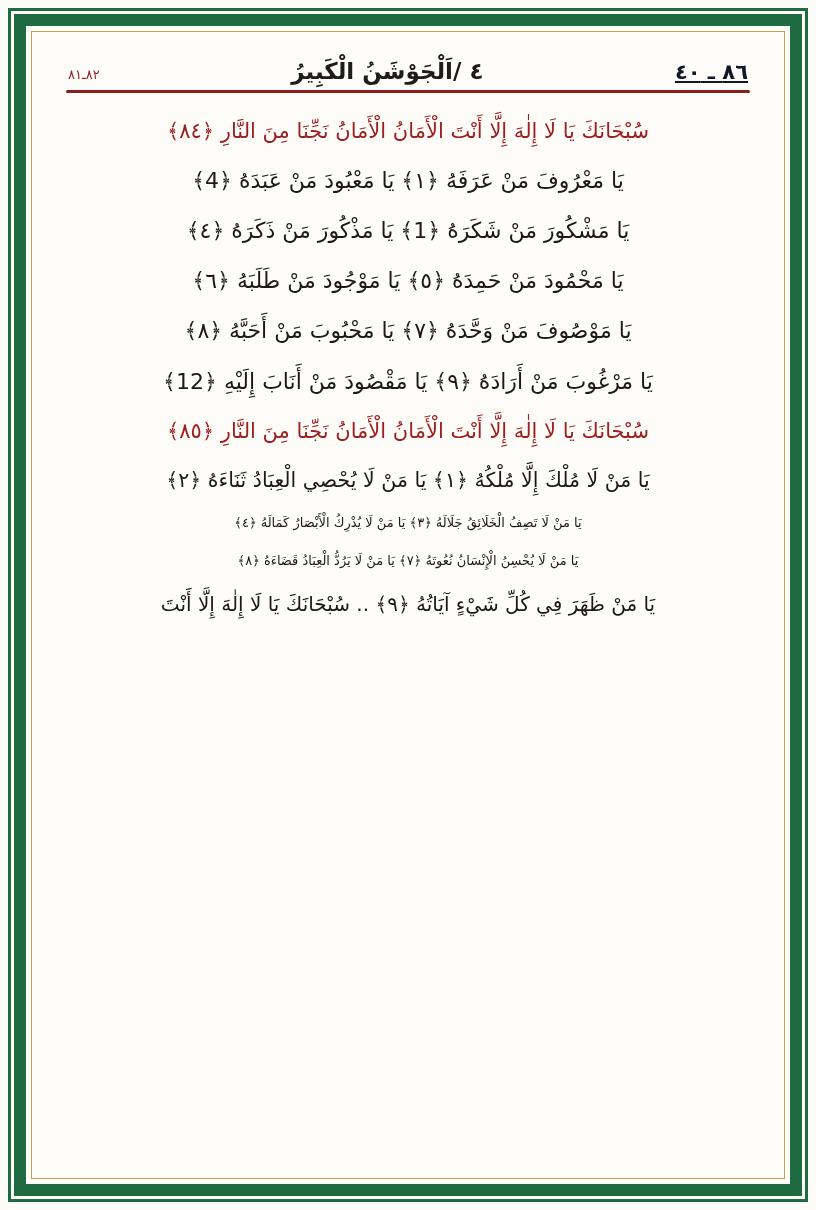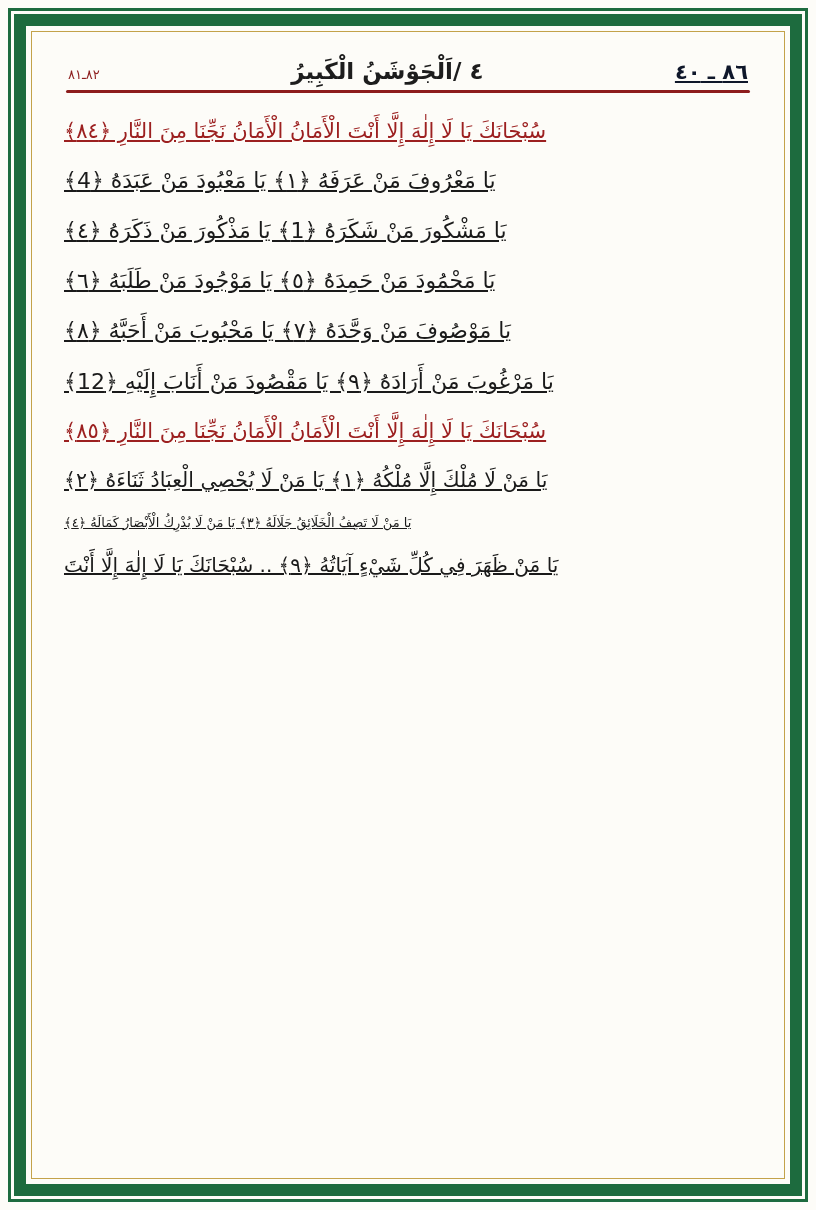--- a/index.html
+++ b/index.html
@@ -100,28 +100,27 @@
     border-radius: 2px;
   }
 
   
   .lines {
     display: flex;
     flex-direction: column;
   }
   .line {
     display: block;
-    text-align: left;
+    text-align: center;
     font-size: 22px;
     line-height: 1.28;
     padding: 11px 2px;
     color: #1a1a1a;
     white-space: nowrap;
     overflow: hidden;
-    text-decoration: underline;
   }
   .line.refrain {
     color: #9c2020;
     font-size: 21px;
   }
   .line.small {
     font-size: 20.5px;
   }
   .line.tiny {
     font-size: 13px;
@@ -152,17 +151,18 @@
     <div class="lines">
       <div class="line refrain">سُبْحَانَكَ يَا لَا إِلٰهَ إِلَّا أَنْتَ الْأَمَانُ الْأَمَانُ نَجِّنَا مِنَ النَّارِ ﴿٨٤﴾</div>
       <div class="line">يَا مَعْرُوفَ مَنْ عَرَفَهُ ﴿١﴾ يَا مَعْبُودَ مَنْ عَبَدَهُ ﴿4﴾</div>
       <div class="line">يَا مَشْكُورَ مَنْ شَكَرَهُ ﴿1﴾ يَا مَذْكُورَ مَنْ ذَكَرَهُ ﴿٤﴾</div>
       <div class="line">يَا مَحْمُودَ مَنْ حَمِدَهُ ﴿٥﴾ يَا مَوْجُودَ مَنْ طَلَبَهُ ﴿٦﴾</div>
       <div class="line">يَا مَوْصُوفَ مَنْ وَحَّدَهُ ﴿٧﴾ يَا مَحْبُوبَ مَنْ أَحَبَّهُ ﴿٨﴾</div>
       <div class="line">يَا مَرْغُوبَ مَنْ أَرَادَهُ ﴿٩﴾ يَا مَقْصُودَ مَنْ أَنَابَ إِلَيْهِ ﴿12﴾</div>
       <div class="line refrain">سُبْحَانَكَ يَا لَا إِلٰهَ إِلَّا أَنْتَ الْأَمَانُ الْأَمَانُ نَجِّنَا مِنَ النَّارِ ﴿٨٥﴾</div>
       <div class="line small">يَا مَنْ لَا مُلْكَ إِلَّا مُلْكُهُ ﴿١﴾ يَا مَنْ لَا يُحْصِي الْعِبَادُ ثَنَاءَهُ ﴿٢﴾</div>
       <div class="line tiny">يَا مَنْ لَا تَصِفُ الْخَلَائِقُ جَلَالَهُ ﴿٣﴾ يَا مَنْ لَا يُدْرِكُ الْأَبْصَارُ كَمَالَهُ ﴿٤﴾</div>
+      <div class="line tiny">يَا مَنْ لَا يُحْسِنُ الْإِنْسَانُ نُعُوتَهُ ﴿٧﴾ يَا مَنْ لَا يَرُدُّ الْعِبَادُ قَضَاءَهُ ﴿٨﴾</div>
       <div class="line last">يَا مَنْ ظَهَرَ فِي كُلِّ شَيْءٍ آيَاتُهُ ﴿٩﴾ .. سُبْحَانَكَ يَا لَا إِلٰهَ إِلَّا أَنْتَ</div>
     </div>
 
   </div>
 </div>
 
 </body></html>

